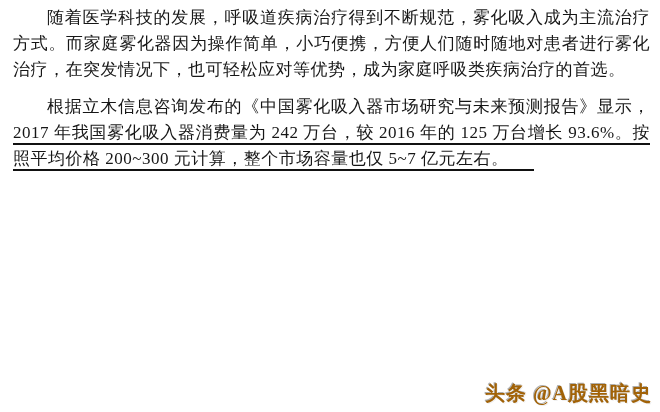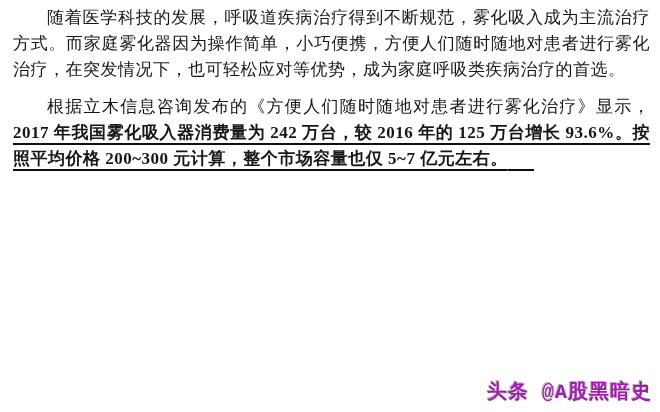--- a/index.html
+++ b/index.html
@@ -20,53 +20,53 @@
     color: #161616;
     overflow: hidden;
   }
   .page p {
     margin: 0 0 11px 0;
     text-indent: 2em;
     text-align: justify;
     letter-spacing: 0.5px;
   }
   .hl {
-    font-weight: bold;
+    font-weight: normal;
     text-decoration: underline;
     text-decoration-thickness: 2px;
     text-underline-offset: 5px;
     text-decoration-color: #111111;
   }
   .underline-tail {
     display: inline-block;
     width: 26px;
     height: 8px;
     border-bottom: 2px solid #111111;
     margin-bottom: -7px;
   }
   .watermark {
     position: absolute;
     right: 8px;
     bottom: 6px;
-    font-family: Liberation Mono, monospace;
+    font-family: Liberation Serif, serif;
     font-weight: bold;
     font-size: 20px;
     letter-spacing: 1px;
-    color: #a21caf;
+    color: #a16207;
     text-shadow: 1px 1px 0 #f0f0f0, -1px -1px 0 #b0b0b0;
     white-space: nowrap;
     user-select: none;
   }
 </style>
 </head>
 <body>
 
 <div class="page">
 
   <p>随着医学科技的发展，呼吸道疾病治疗得到不断规范，雾化吸入成为主流治疗方式。而家庭雾化器因为操作简单，小巧便携，方便人们随时随地对患者进行雾化治疗，在突发情况下，也可轻松应对等优势，成为家庭呼吸类疾病治疗的首选。</p>
 
 
 
-  <p><span>根据立木信息咨询发布的《方便人们随时随地对患者进行雾化治疗》显示，</span><strong class="hl">2017 年我国雾化吸入器消费量为 242 万台，较 2016 年的 125 万台增长 93.6%。按照平均价格 200~300 元计算，整个市场容量也仅 5~7 亿元左右。</strong><span class="underline-tail"></span></p>
+  <p><span>根据立木信息咨询发布的《中国雾化吸入器市场研究与未来预测报告》显示，</span><strong class="hl">2017 年我国雾化吸入器消费量为 242 万台，较 2016 年的 125 万台增长 93.6%。按照平均价格 200~300 元计算，整个市场容量也仅 5~7 亿元左右。</strong><span class="underline-tail"></span></p>
 
   <div class="watermark">头条 @A股黑暗史</div>
 
 </div>
 
 </body></html>

